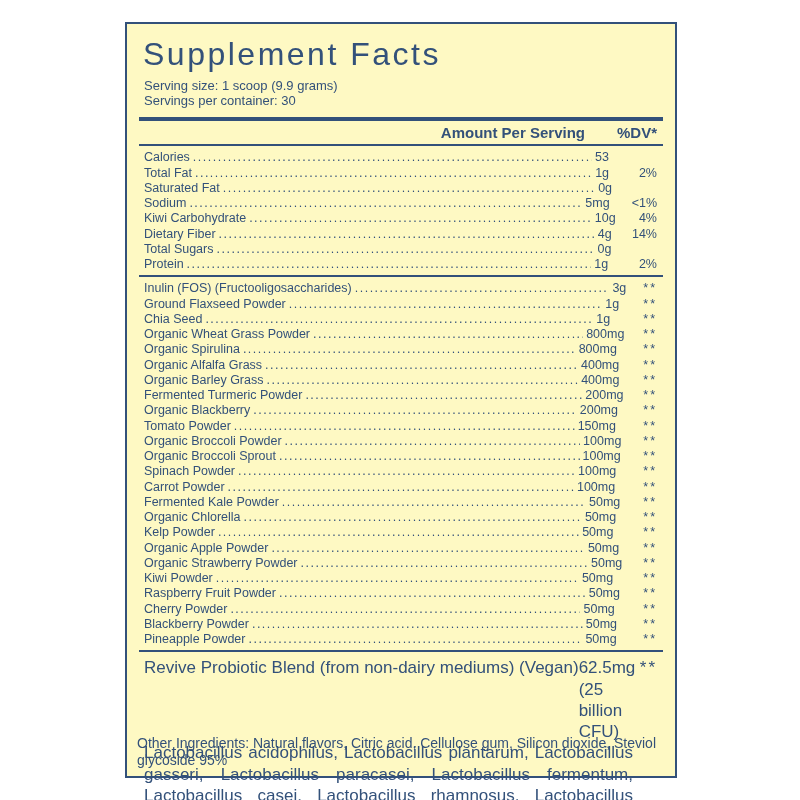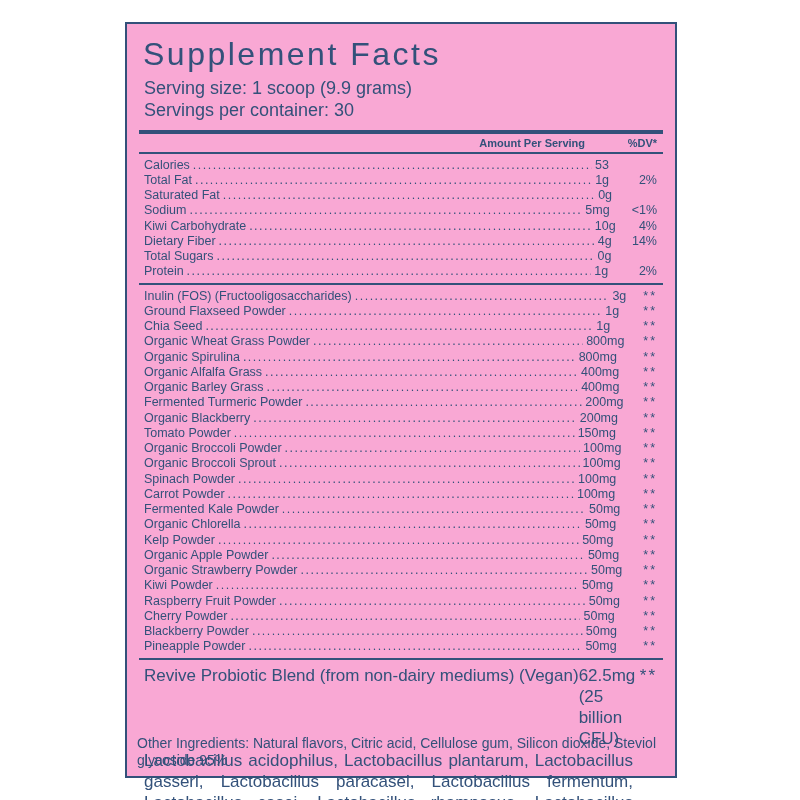--- a/index.html
+++ b/index.html
@@ -14,54 +14,54 @@
     color: #2e4a66;
   }
   .panel {
     position: absolute;
     left: 125px;
     top: 22px;
     width: 552px;
     height: 756px;
     border: 2px solid #33517a;
     box-sizing: border-box;
-    background: #f9a8d4;
+    background: #fef9c3;
     padding: 0 12px;
   }
   .title {
     font-size: 32px;
     letter-spacing: 2.5px;
     font-weight: 400;
     color: #33517a;
     margin: 14px 0 6px 4px;
     line-height: 1.05;
   }
   .serving {
-    font-size: 18px;
+    font-size: 13px;
     line-height: 1.22;
     margin-left: 5px;
     color: #33517a;
   }
   .rule-thick {
     border-top: 4px solid #33517a;
     margin: 8px 0 0 0;
   }
   .rule-med {
     border-top: 2.5px solid #33517a;
     margin: 0;
   }
   .rule-thin {
     border-top: 1.2px solid #33517a;
     margin: 0;
   }
   .hdr-row {
     display: flex;
     justify-content: flex-end;
     align-items: flex-end;
-    font-size: 11px;
+    font-size: 15px;
     font-weight: bold;
     padding: 3px 0 3px 0;
     color: #33517a;
   }
   .hdr-aps { width: 170px; text-align: right; }
   .hdr-dv { width: 72px; text-align: right; padding-right: 6px; }
 
   .rows { padding: 4px 0 3px 0; }
   .row {
     display: flex;

